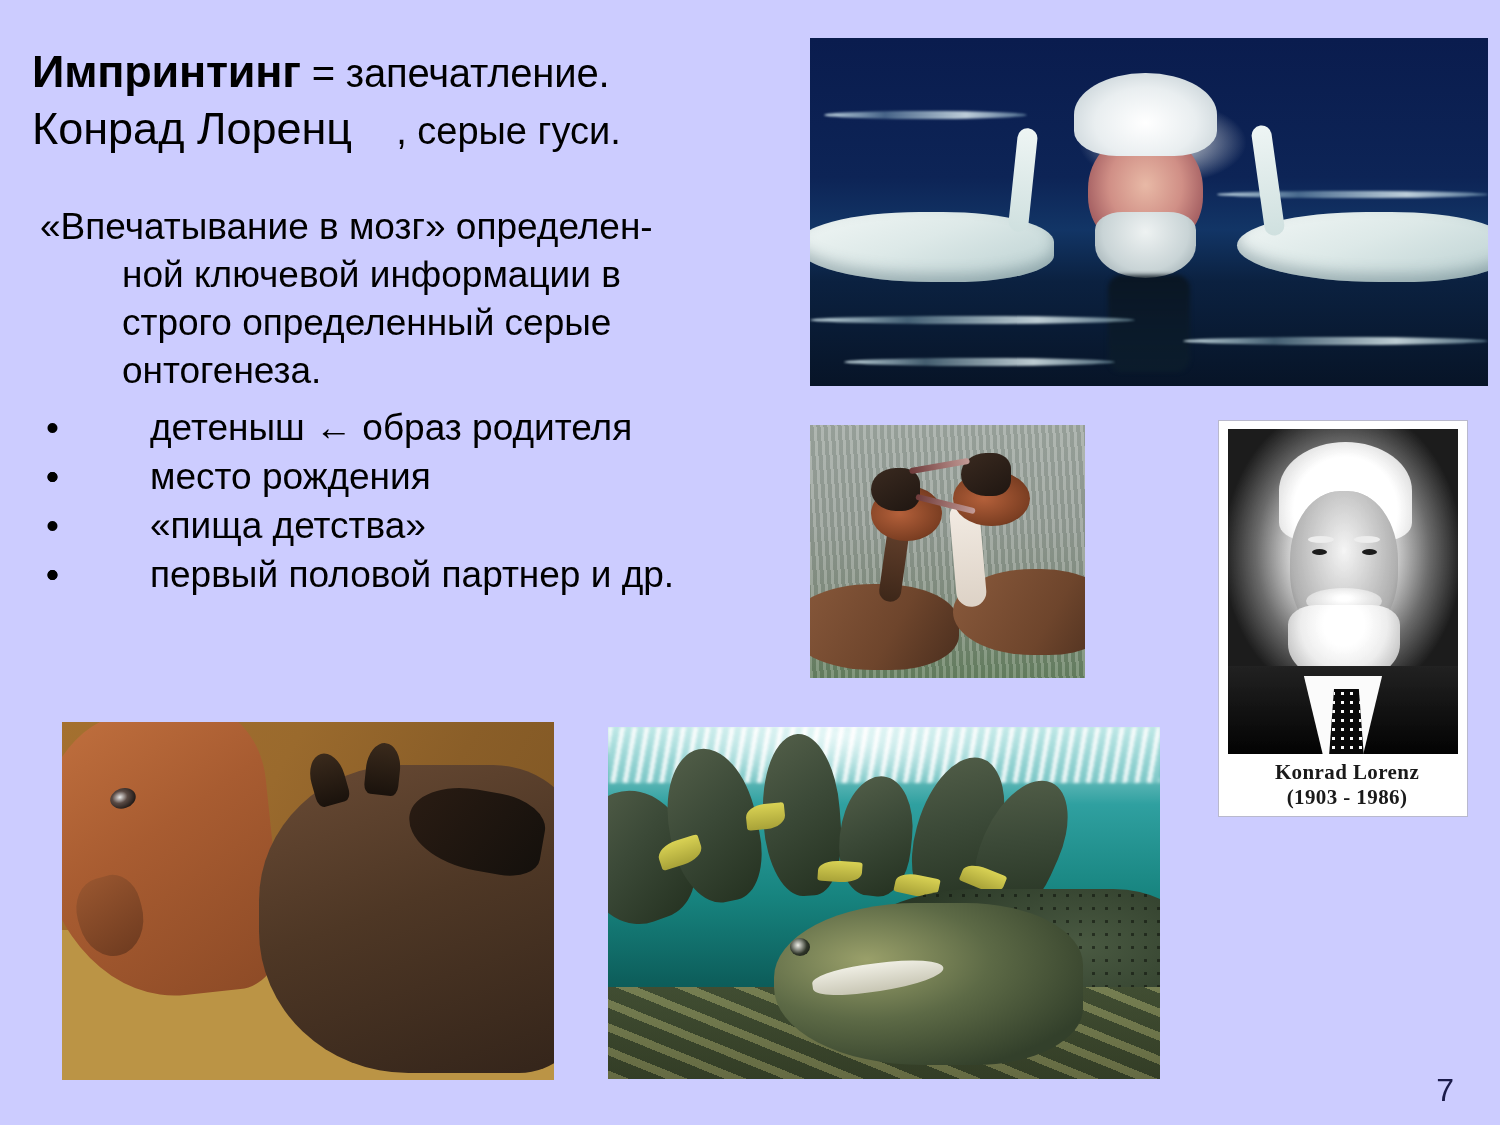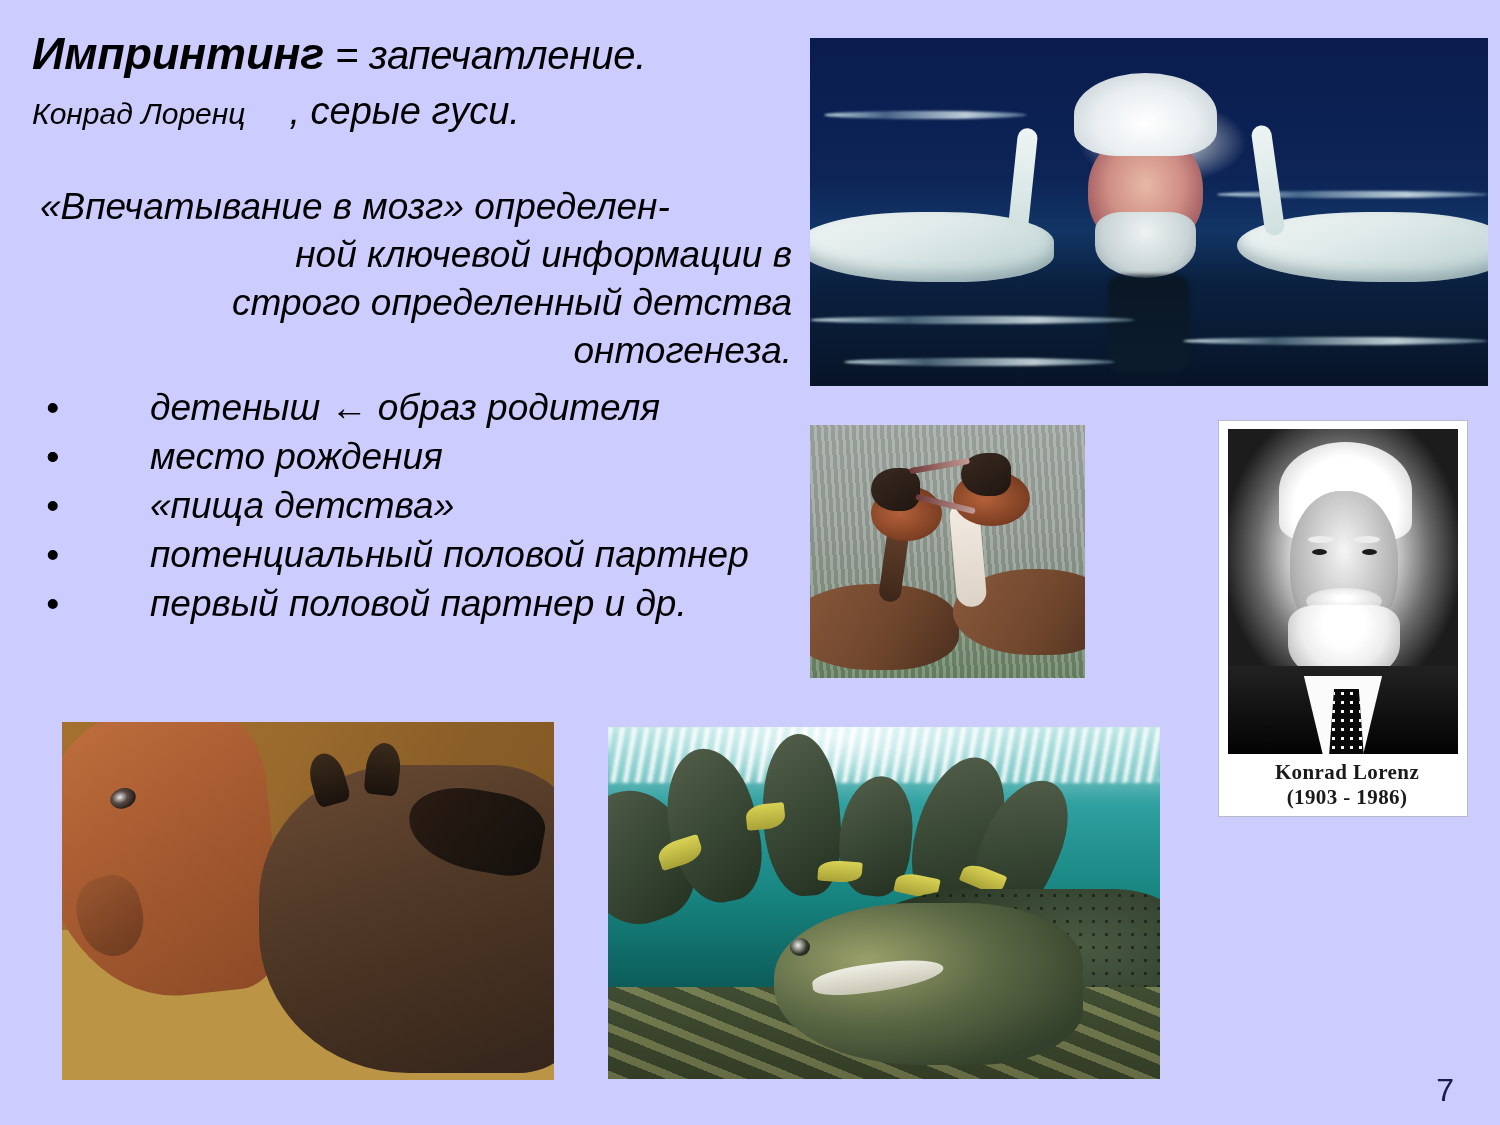--- a/index.html
+++ b/index.html
@@ -15,23 +15,22 @@
     background: #ccccff;
     overflow: hidden;
     font-family: "Liberation Sans", sans-serif;
     color: #000000;
   }
 
   
   #text-col {
     position: absolute;
     left: 32px;
-    top: 26px;
+    top: 44px;
     width: 760px;
-    font-style: italic;
   }
   .title-line1 {
     font-size: 43px;
     line-height: 55px;
     white-space: nowrap;
     letter-spacing: -0.2px;
   }
   .title-strong {
     font-weight: bold;
     font-size: 45px;
@@ -39,38 +38,38 @@
   .title-eq {
     font-weight: normal;
     font-size: 40px;
   }
   .title-line2 {
     line-height: 60px;
     white-space: nowrap;
     margin-top: -2px;
   }
   .title-name {
-    font-size: 30px;
+    font-size: 45px;
     font-weight: normal;
   }
   .title-sub {
     font-size: 38px;
     font-weight: normal;
     margin-left: 44px;
   }
 
   .para {
     margin-top: 34px;
     font-size: 37px;
     line-height: 48px;
     padding-left: 8px;
     text-indent: 0;
   }
   .para .l1 { display: block; }
-  .para .ind { display: block; padding-left: 82px; text-align: right; }
+  .para .ind { display: block; padding-left: 82px; }
 
   ul.bullets {
     list-style: none;
     margin: 8px 0 0 0;
     padding: 0;
   }
   ul.bullets li {
     position: relative;
     font-size: 37px;
     line-height: 49px;
@@ -376,21 +375,21 @@
       <span class="title-strong">Импринтинг</span><span class="title-eq"> = запечатление.</span>
     </div>
 
     <div class="title-line2">
       <span class="title-name">Конрад Лоренц</span><span class="title-sub">, серые гуси.</span>
     </div>
 
     <div class="para">
       <span class="l1">«Впечатывание в мозг» определен-</span>
       <span class="ind">ной ключевой информации в</span>
-      <span class="ind">строго определенный детства</span>
+      <span class="ind">строго определенный серые</span>
       <span class="ind">онтогенеза.</span>
     </div>
 
     <ul class="bullets">
       <li>
         <span class="dot">•</span>
         <span>детеныш ← образ родителя</span>
       </li>
       <li>
         <span class="dot">•</span>
@@ -398,21 +397,20 @@
       <li>
         <span class="dot">•</span>
         <span>место рождения</span>
       </li>
       <li>
         <span class="dot">•</span>
         <span>«пища детства»</span>
       </li>
       <li>
         <span class="dot">•</span>
-        <span>потенциальный половой партнер</span>
       </li>
       <li>
         <span class="dot">•</span>
         <span>первый половой партнер и др.</span>
       </li>
     </ul>
   </div>
 
   <div class="pic" id="pic-lorenz-geese">
     <div class="inner">

